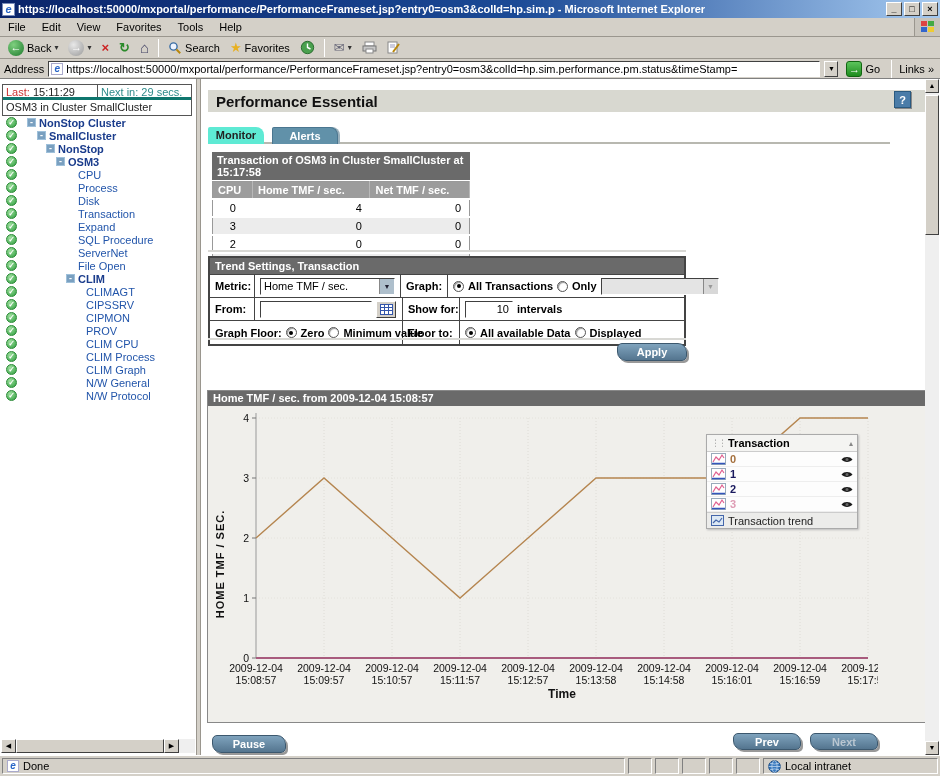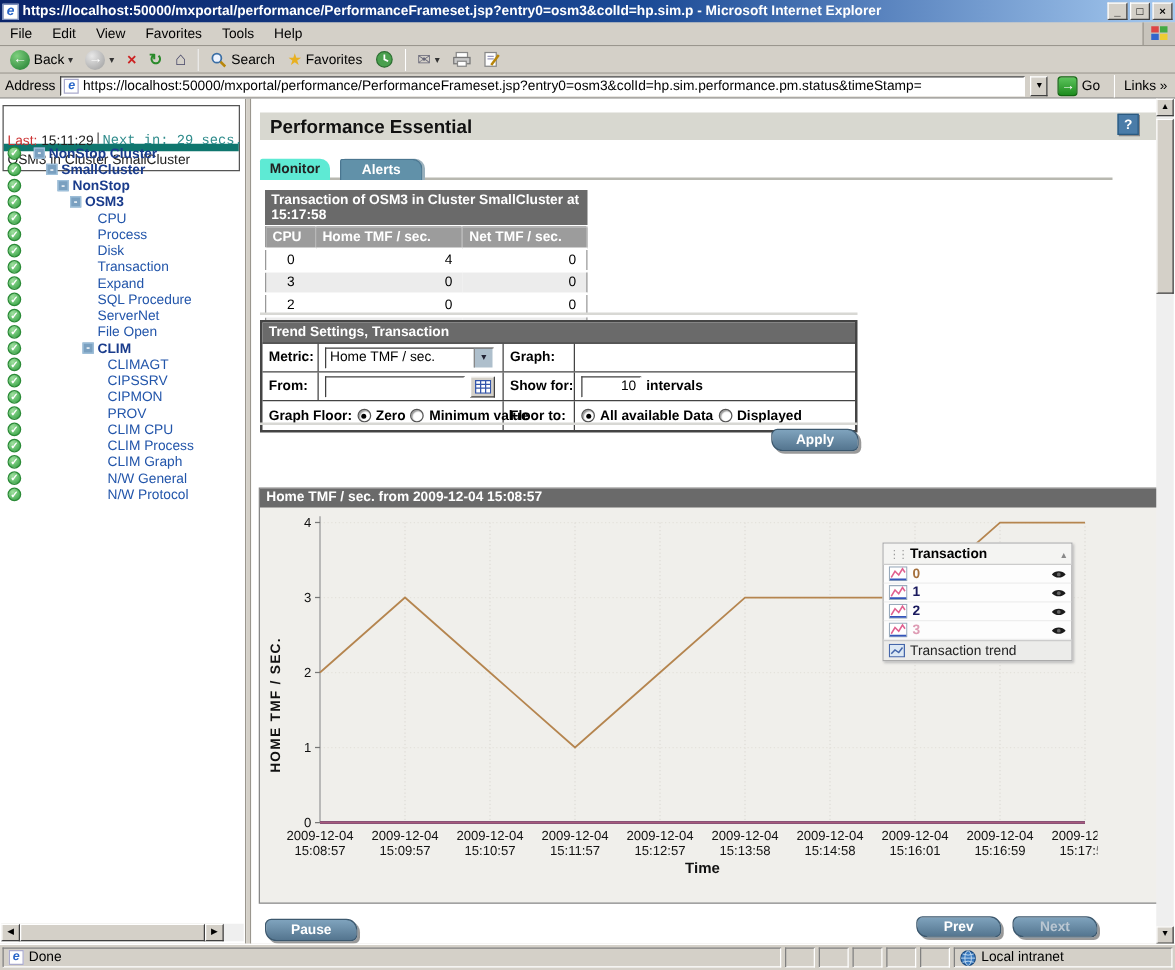--- a/index.html
+++ b/index.html
@@ -50,23 +50,23 @@
     color:#fff; font-weight:bold; text-align:center; line-height:15px; font-size:11px; }
 
   
   .content { position:absolute; left:0; top:79px; width:940px; height:676px; background:#fff; }
   .leftpane { position:absolute; left:0; top:0; width:197px; height:676px; background:#fff; border-right:1px solid #9a968e; overflow:hidden; }
   .splitter { position:absolute; left:197px; top:0; width:4px; height:676px; background:#d4d0c8; border-right:1px solid #9a968e; }
   .rightpane { position:absolute; left:201px; top:0; width:725px; height:676px; background:#fff; overflow:hidden; }
 
   
   .infobox { position:absolute; left:2px; top:5px; width:190px; border:1px solid #555; }
-  .inforow1 { display:flex; border-bottom:6px solid #0f766e; height:15px;margin-top:21px; }
+  .inforow1 { display:flex; border-bottom:3px solid #0f766e; height:15px; }
   .infocell1 { width:95px; border-right:1px solid #555; padding:1px 3px; white-space:nowrap; }
-  .infocell2 { flex:1; padding:1px 3px; color:#2e8b8b; white-space:nowrap;font-family:Liberation Mono, monospace; }
+  .infocell2 { flex:1; padding:1px 3px; color:#2e8b8b; white-space:nowrap; }
   .lastlbl { color:#cc3333; } .lasttime { color:#222; }
   .inforow2 { height:15px; padding:1px 3px; color:#222; white-space:nowrap; }
 
   
   .tree { position:absolute; left:0; top:38px; width:197px; }
   .trow { position:relative; height:13px; white-space:nowrap; }
   .tcheck { position:absolute; left:6px; top:0; width:11px; height:11px; border-radius:50%;
     background:radial-gradient(circle at 35% 30%,#9fe09f,#2e9e3e); border:1px solid #2a8a36;
     color:#fff; font-size:8px; line-height:10px; text-align:center; font-weight:bold; }
   .tminus { position:absolute; top:1px; width:9px; height:9px; background:#7aa0c0; border:1px solid #9ec0da;
@@ -434,20 +434,30 @@
       <div class="secbar">Trend Settings, Transaction</div>
       <div class="srow">
         <span class="scell sb w-a lblb">Metric:</span>
         <span class="scell sb w-b">
           <span class="dropdown" style="width:135px;">
             <span class="dtext">Home TMF / sec.</span>
             <span class="dbtn">▼</span>
           </span>
         </span>
         <span class="scell sb w-c lblb">Graph:</span>
+        <span class="scell w-d">
+          <span class="radio checked"></span>
+          <span class="lblb">All Transactions</span>
+          <span class="radio"></span>
+          <span class="lblb">Only</span>
+          <span class="dropdown disabled" style="width:118px; margin-left:auto;">
+            <span class="dtext"></span>
+            <span class="dbtn">▼</span>
+          </span>
+        </span>
       </div>
       <div class="srow">
         <span class="scell sb w-a lblb">From:</span>
         <span class="scell sb w-b">
           <input class="tinput" style="width: 112px;" value="">
           <span class="calbtn">
             <svg width="13" height="11" viewBox="0 0 13 11">
               <rect x="0.5" y="0.5" width="12" height="10" fill="#fff" stroke="#3355aa"></rect>
               <line x1="0.5" y1="3.5" x2="12.5" y2="3.5" stroke="#3355aa"></line>
               <line x1="0.5" y1="6.5" x2="12.5" y2="6.5" stroke="#3355aa"></line>

